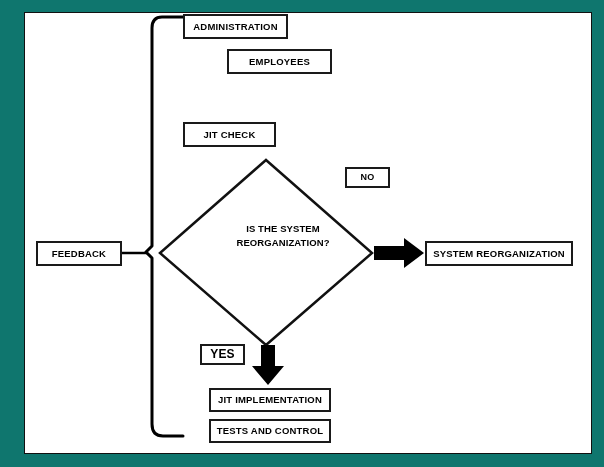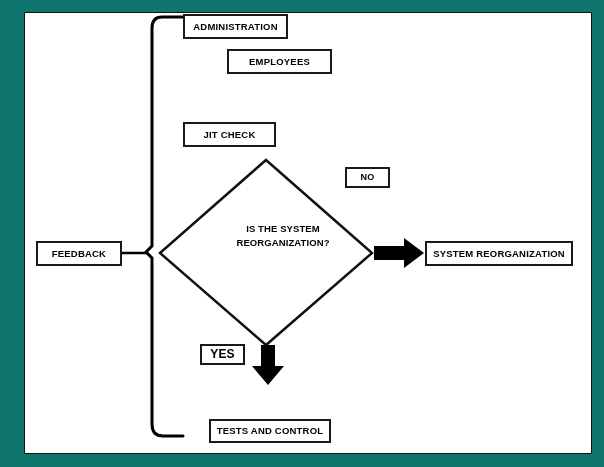--- a/index.html
+++ b/index.html
@@ -131,20 +131,23 @@
   </div>
 
   <div class="node n-feedback">
     <span>FEEDBACK</span>
   </div>
 
   <div class="node n-sysreorg">
     <span>SYSTEM REORGANIZATION</span>
   </div>
 
+  <div class="node n-jitimpl">
+    <span>JIT IMPLEMENTATION</span>
+  </div>
 
   <div class="node n-tests">
     <span>TESTS AND CONTROL</span>
   </div>
 
   <div class="diamond-label">
     <span>IS THE SYSTEM</span>
     <span>REORGANIZATION?</span>
   </div>
 

